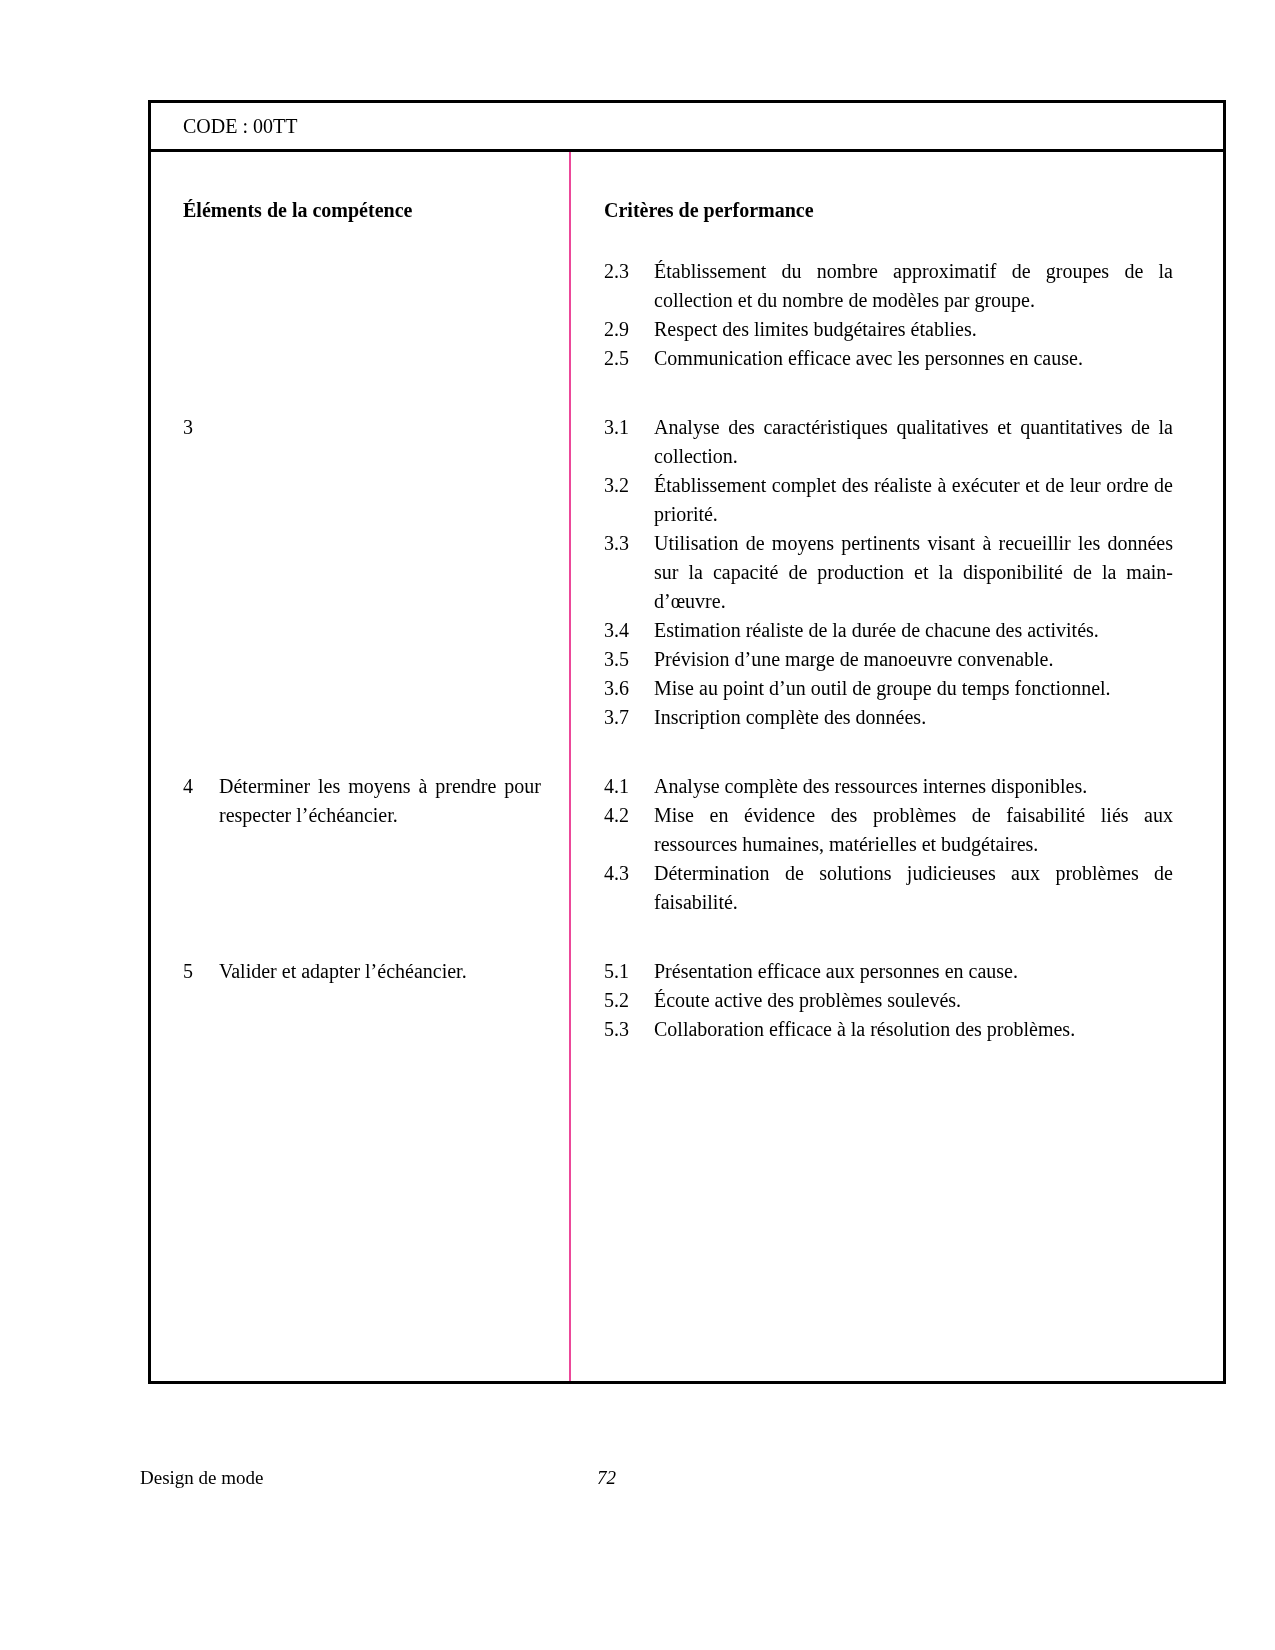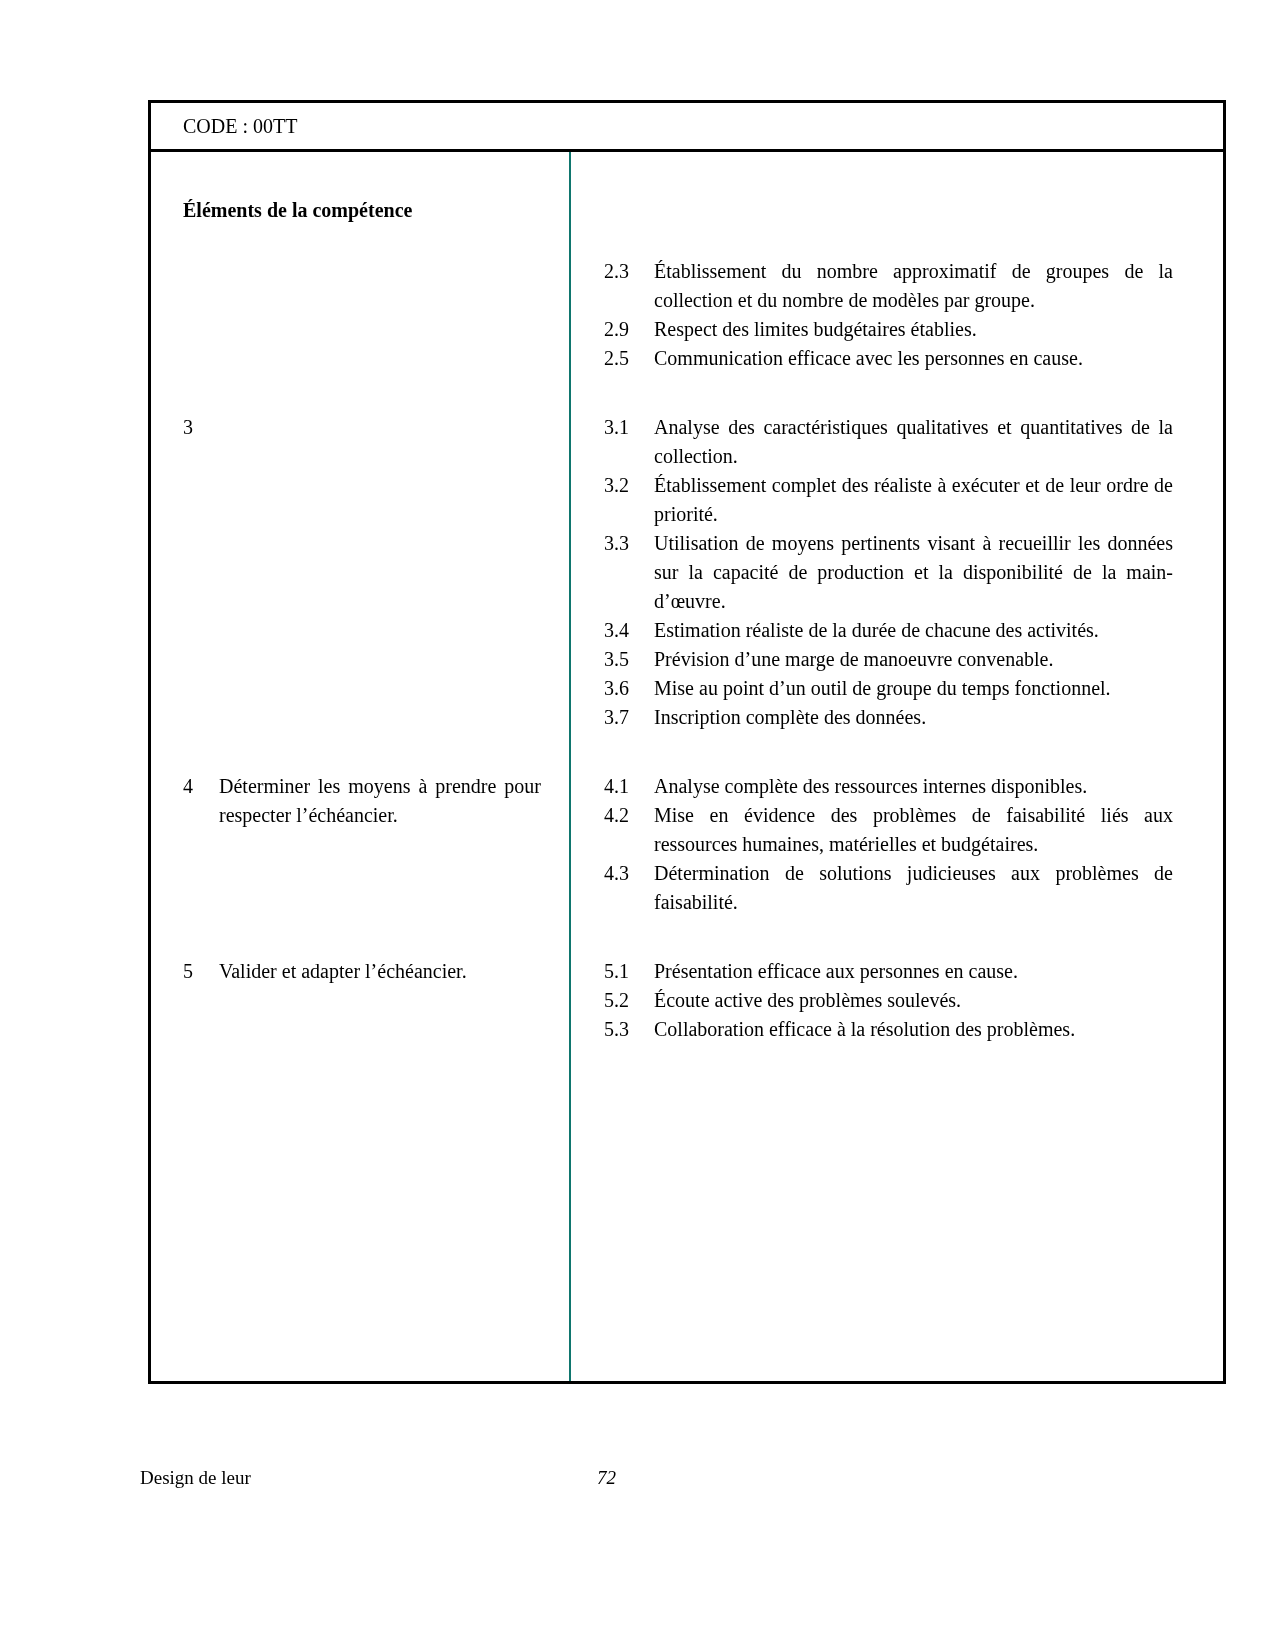--- a/index.html
+++ b/index.html
@@ -37,21 +37,21 @@
     flex: 1;
     display: flex;
     flex-direction: column;
     overflow: hidden;
   }
   .group-row { display: flex; }
   .group-row.fill { flex: 1; }
   .cell-left {
     width: 420px;
     flex-shrink: 0;
-    border-right: 2px solid #0f766e;
+    border-right: 2px solid #ec4899;
     padding: 0 28px 40px 32px;
   }
   .cell-right {
     flex: 1;
     padding: 0 50px 40px 33px;
   }
   .headings .cell-left,
   .headings .cell-right {
     padding-top: 45px;
     padding-bottom: 34px;
@@ -100,20 +100,23 @@
     <div class="code-row">
       <span>CODE : 00TT</span>
     </div>
 
     <div class="table-body">
 
       <div class="group-row headings">
         <div class="cell-left">
           <div class="col-heading">Éléments de la compétence</div>
         </div>
+        <div class="cell-right">
+          <div class="col-heading">Critères de performance</div>
+        </div>
       </div>
 
       <div class="group-row">
         <div class="cell-left"></div>
         <div class="cell-right">
           <div class="item crit">
             <span class="num">2.3</span>
             <span class="txt">Établissement du nombre approximatif de groupes de la collection et du nombre de modèles par groupe.</span>
           </div>
           <div class="item crit">
@@ -207,16 +210,16 @@
           <div class="item crit">
             <span class="num">5.3</span>
             <span class="txt">Collaboration efficace à la résolution des problèmes.</span>
           </div>
         </div>
       </div>
 
     </div>
   </div>
 
-  <div class="footer-label">Design de leur</div>
+  <div class="footer-label">Design de mode</div>
   <div class="page-number">72</div>
 
 </div>
 
 </body></html>

